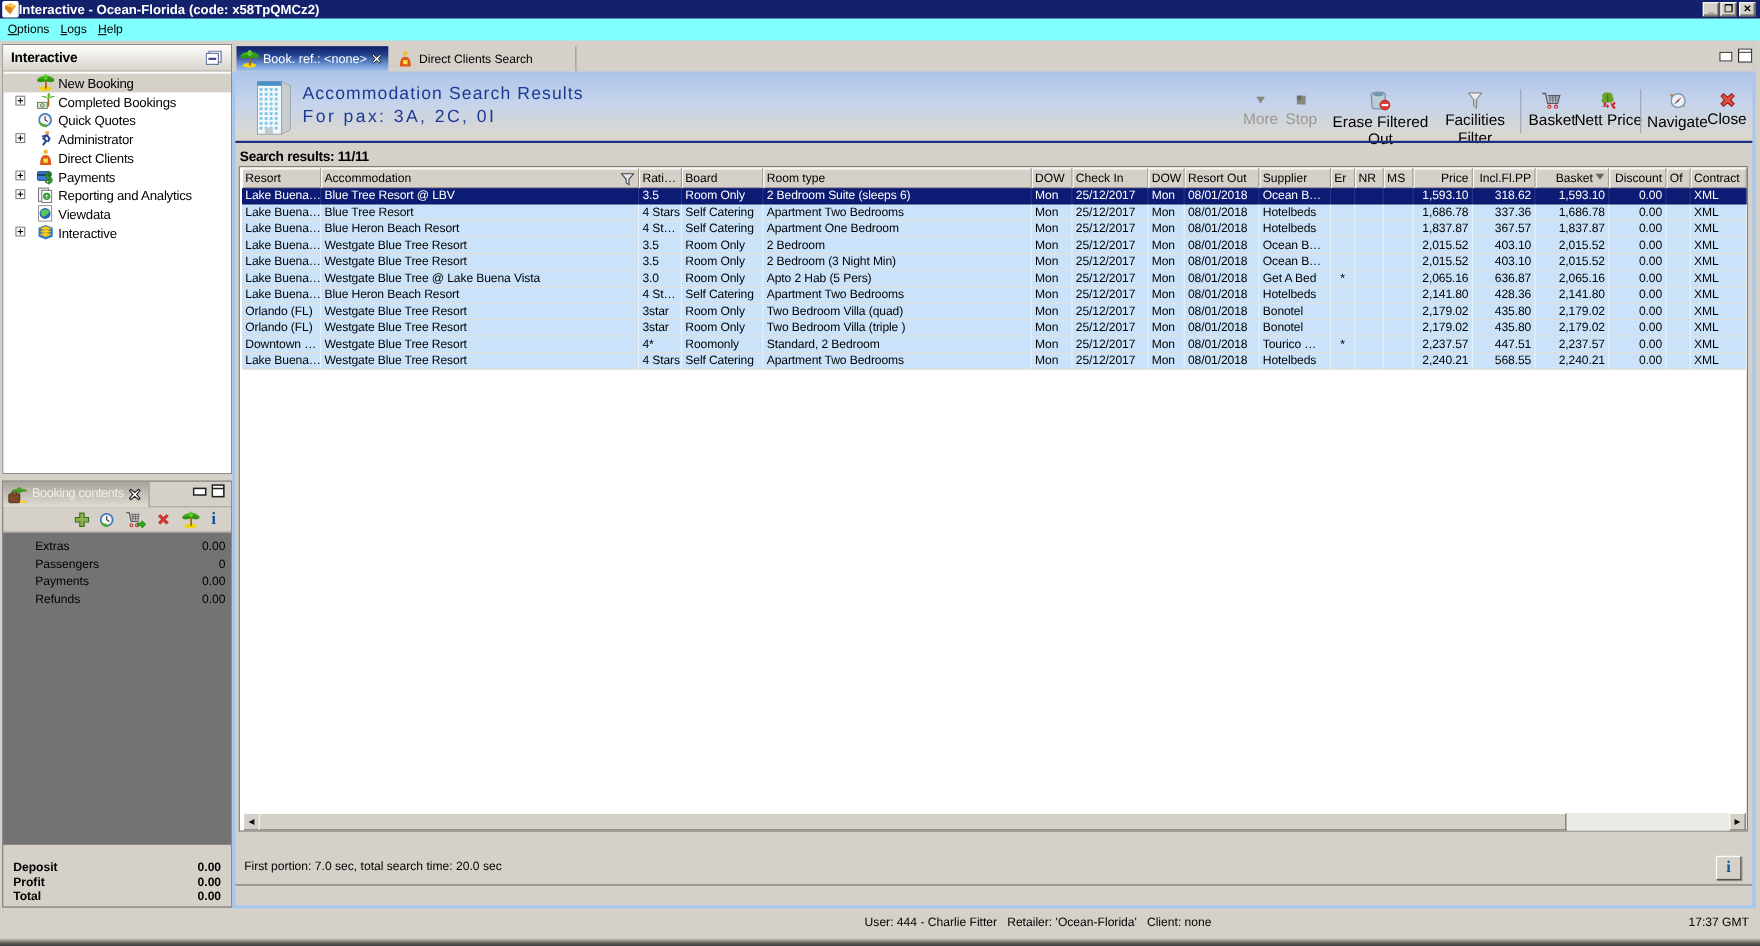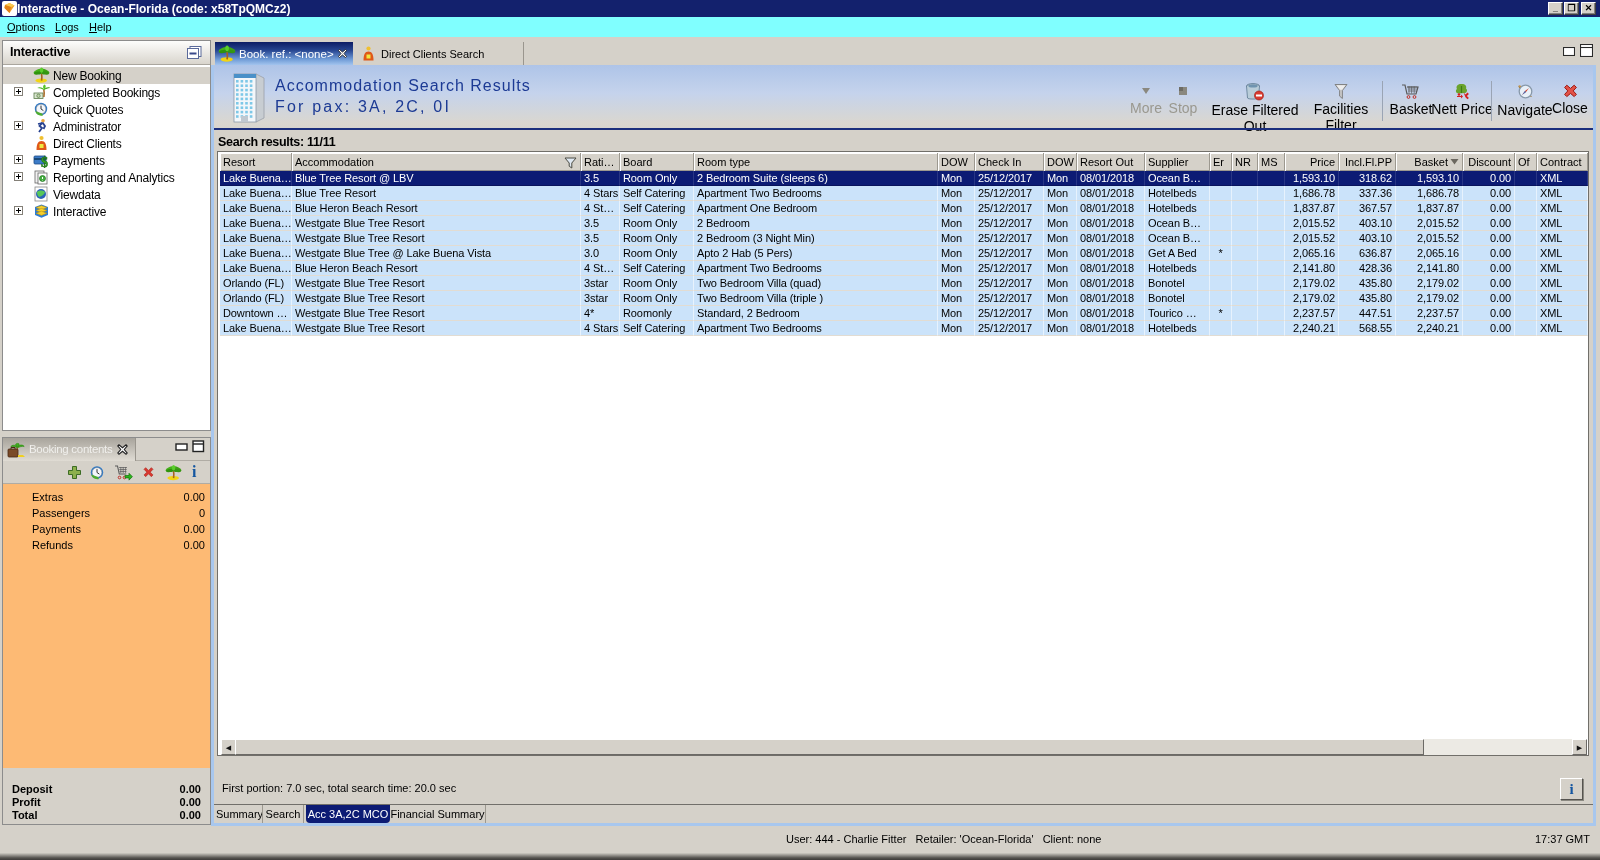--- a/index.html
+++ b/index.html
@@ -23,21 +23,21 @@
   #treehead { left:0; top:0; width:207px; height:24px; background:linear-gradient(#fdfdfc,#d9d5cd); border-bottom:1px solid #aaa69e; }
   #treehead .cap { position:absolute; left:7px; top:4px; font-size:12.5px; font-weight:bold; letter-spacing:-0.2px; }
   .tree-row { left:0; width:207px; height:17px; }
   .tree-row .plus { position:absolute; left:11px; top:3px; width:9px; height:9px; background:#fff; border:1px solid #848078; }
   .tree-row .plus::before { content:""; position:absolute; left:1px; top:3px; width:5px; height:1px; background:#000; }
   .tree-row .plus::after { content:""; position:absolute; left:3px; top:1px; width:1px; height:5px; background:#000; }
   .tree-row .ico { position:absolute; left:30px; top:0px; width:17px; height:16px; }
   .tree-row .lbl { position:absolute; left:50px; top:2px; font-size:12px; letter-spacing:-0.2px; }
 
   
-  #bookpanel { left:2px; top:437px; width:209px; height:388px; background:#fdba74; border:1px solid #8c8c8c; }
+  #bookpanel { left:2px; top:437px; width:209px; height:388px; background:#737373; border:1px solid #8c8c8c; }
   #booktabrow { left:0; top:0; width:207px; height:23px; background:#d5d1c9; border-bottom:1px solid #b0aca4; }
   #booktab { position:absolute; left:0; top:0; width:133px; height:23px; background:linear-gradient(#a8a49c,#e0dcd4); border-right:1px solid #9a968e; }
   #booktab .t { position:absolute; left:26px; top:5px; color:#f0efec; font-size:11.5px; letter-spacing:-0.3px; }
   #booktoolbar { left:0; top:23px; width:207px; height:23px; background:#d5d1c9; border-bottom:1px solid #b0aca4; }
   .bkrow { left:0; width:207px; height:16px; }
   .bkrow .l { position:absolute; left:29px; top:2px; font-size:11px; }
   .bkrow .v { position:absolute; right:5px; top:2px; font-size:11px; }
   #bookbottom { left:0; top:330px; width:207px; height:56px; background:#d5d1c9; }
   .bbrow { left:0; width:207px; height:13px; font-weight:bold; font-size:11px; }
   .bbrow .l { position:absolute; left:9px; top:0; }
@@ -685,24 +685,18 @@
       </div>
     </div>
     <div class="abs" id="hscroll">
       <div class="sbtn" style="left:0;">◀</div>
       <div id="hthumb"></div>
       <div class="sbtn" style="left:1351px;">▶</div>
     </div>
     <div class="abs" id="portion">First portion: 7.0 sec, total search time: 20.0 sec</div>
     <div class="abs" id="ibtn">i</div>
     <div class="abs" id="btab-line"></div>
-    <div class="abs" id="btabs">
-      <div class="btab" style="left:2px;width:47px;text-align:center">Summary</div>
-      <div class="btab" style="left:49px;width:41px;text-align:center">Search</div>
-      <div class="btab sel" style="left:92px;width:84px;text-align:center">Acc 3A,2C MCO</div>
-      <div class="btab" style="left:176px;width:96px;text-align:center">Financial Summary</div>
-    </div>
   </div>
 
   <div class="abs" id="statusbar"></div>
   <div class="abs" id="status-center">User: 444 - Charlie Fitter&nbsp;&nbsp;&nbsp;Retailer: 'Ocean-Florida'&nbsp;&nbsp;&nbsp;Client: none</div>
   <div class="abs" id="status-time">17:37 GMT</div>
   <div class="abs" id="darkstrip"></div>
 
 </body></html>

